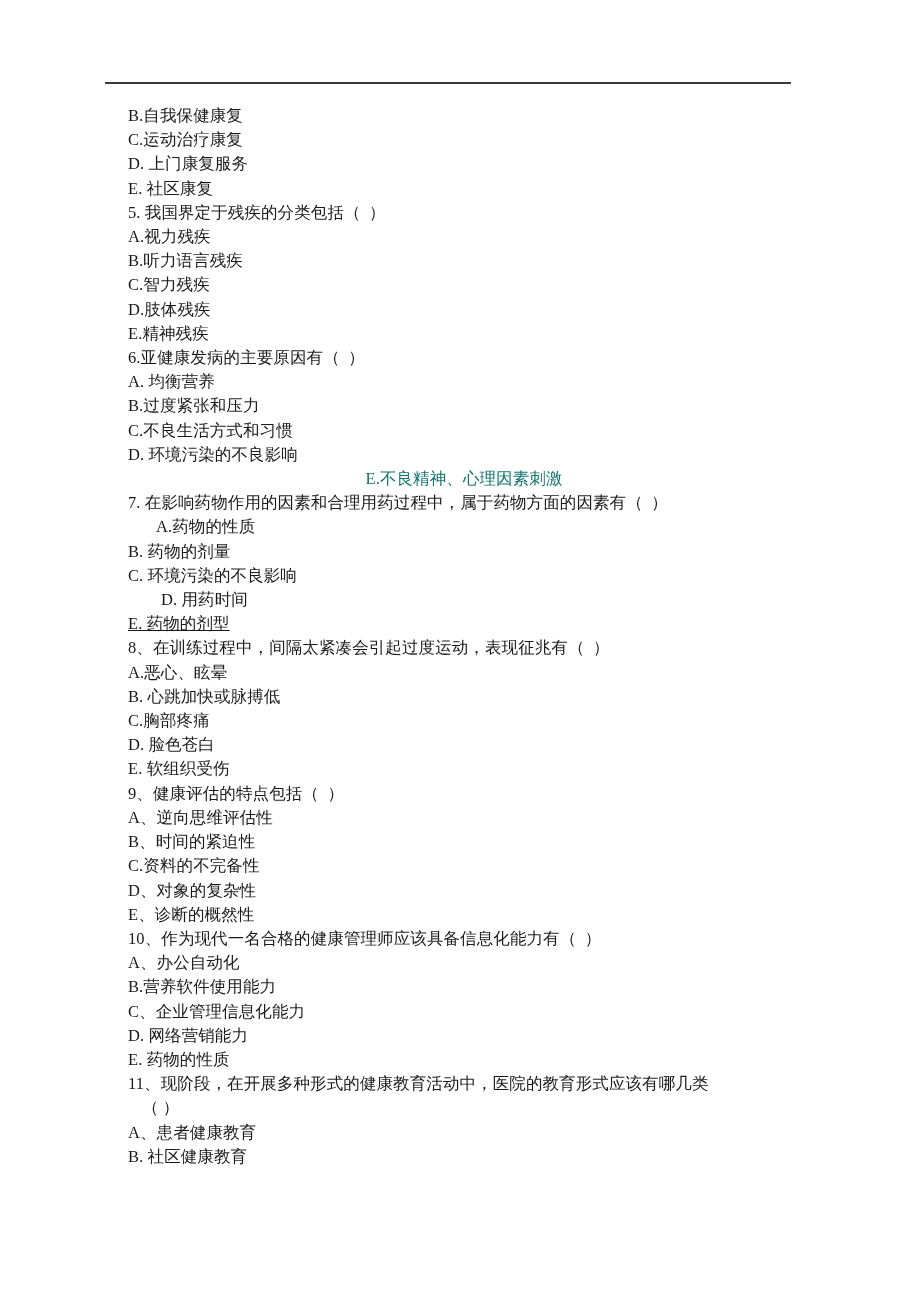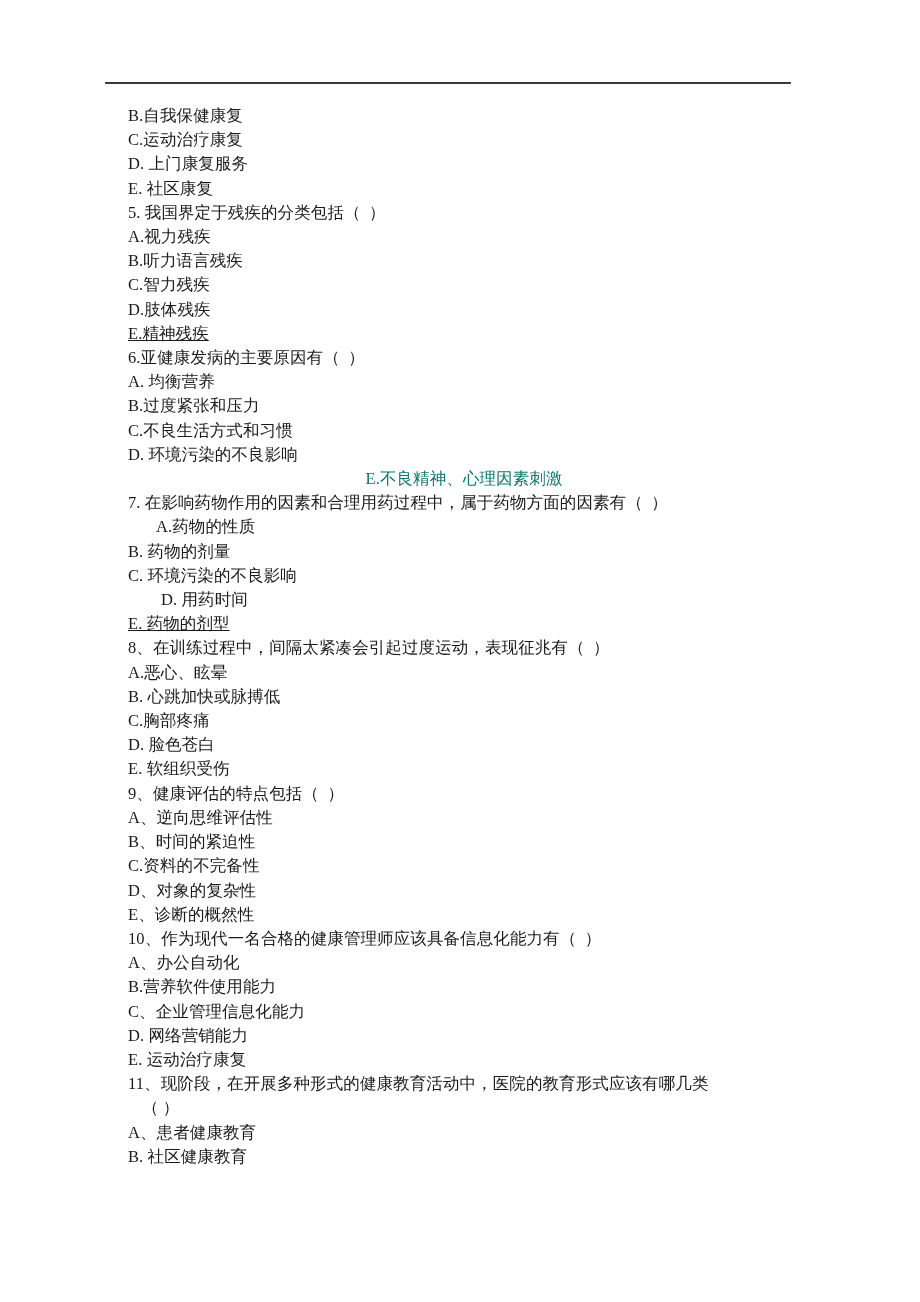--- a/index.html
+++ b/index.html
@@ -60,21 +60,21 @@
   <div id="content">
       <div class="line" style="color: rgb(26, 26, 26);">B.自我保健康复</div>
       <div class="line" style="color: rgb(26, 26, 26);">C.运动治疗康复</div>
       <div class="line" style="color: rgb(26, 26, 26);">D. 上门康复服务</div>
       <div class="line" style="color: rgb(26, 26, 26);">E. 社区康复</div>
       <div class="line" style="color: rgb(26, 26, 26);">5. 我国界定于残疾的分类包括（  ）</div>
       <div class="line" style="color: rgb(26, 26, 26);">A.视力残疾</div>
       <div class="line" style="color: rgb(26, 26, 26);">B.听力语言残疾</div>
       <div class="line" style="color: rgb(26, 26, 26);">C.智力残疾</div>
       <div class="line" style="color: rgb(26, 26, 26);">D.肢体残疾</div>
-      <div class="line" style="color: rgb(26, 26, 26); text-decoration: underline;">E.精神残疾</div>
+      <div class="line" style="color: rgb(26, 26, 26);">E.精神残疾</div>
       <div class="line" style="color: rgb(26, 26, 26);">6.亚健康发病的主要原因有（  ）</div>
       <div class="line" style="color: rgb(26, 26, 26);">A. 均衡营养</div>
       <div class="line" style="color: rgb(26, 26, 26);">B.过度紧张和压力</div>
       <div class="line" style="color: rgb(26, 26, 26);">C.不良生活方式和习惯</div>
       <div class="line" style="color: rgb(26, 26, 26);">D. 环境污染的不良影响</div>
       <div class="line" style="color: #0f766e; text-align: center;">E.不良精神、心理因素刺激</div>
       <div class="line" style="color: rgb(26, 26, 26);">7. 在影响药物作用的因素和合理用药过程中，属于药物方面的因素有（  ）</div>
       <div class="line" style="color: rgb(26, 26, 26); margin-left: 28px;">A.药物的性质</div>
       <div class="line" style="color: rgb(26, 26, 26);">B. 药物的剂量</div>
       <div class="line" style="color: rgb(26, 26, 26);">C. 环境污染的不良影响</div>
@@ -90,20 +90,20 @@
       <div class="line" style="color: rgb(26, 26, 26);">A、逆向思维评估性</div>
       <div class="line" style="color: rgb(26, 26, 26);">B、时间的紧迫性</div>
       <div class="line" style="color: rgb(26, 26, 26);">C.资料的不完备性</div>
       <div class="line" style="color: rgb(26, 26, 26);">D、对象的复杂性</div>
       <div class="line" style="color: rgb(26, 26, 26);">E、诊断的概然性</div>
       <div class="line" style="color: rgb(26, 26, 26);">10、作为现代一名合格的健康管理师应该具备信息化能力有（  ）</div>
       <div class="line" style="color: rgb(26, 26, 26);">A、办公自动化</div>
       <div class="line" style="color: rgb(26, 26, 26);">B.营养软件使用能力</div>
       <div class="line" style="color: rgb(26, 26, 26);">C、企业管理信息化能力</div>
       <div class="line" style="color: rgb(26, 26, 26);">D. 网络营销能力</div>
-      <div class="line" style="color: rgb(26, 26, 26);">E. 运动治疗康复</div>
+      <div class="line" style="color: rgb(26, 26, 26);">E. 药物的性质</div>
       <div class="line" style="color: rgb(26, 26, 26);">11、现阶段，在开展多种形式的健康教育活动中，医院的教育形式应该有哪几类</div>
       <div class="line wrap" style="color: rgb(26, 26, 26);">（ ）</div>
       <div class="line" style="color: rgb(26, 26, 26);">A、患者健康教育</div>
       <div class="line" style="color: rgb(26, 26, 26);">B. 社区健康教育</div>
     </div>
 
 </div>
 
 </body></html>

